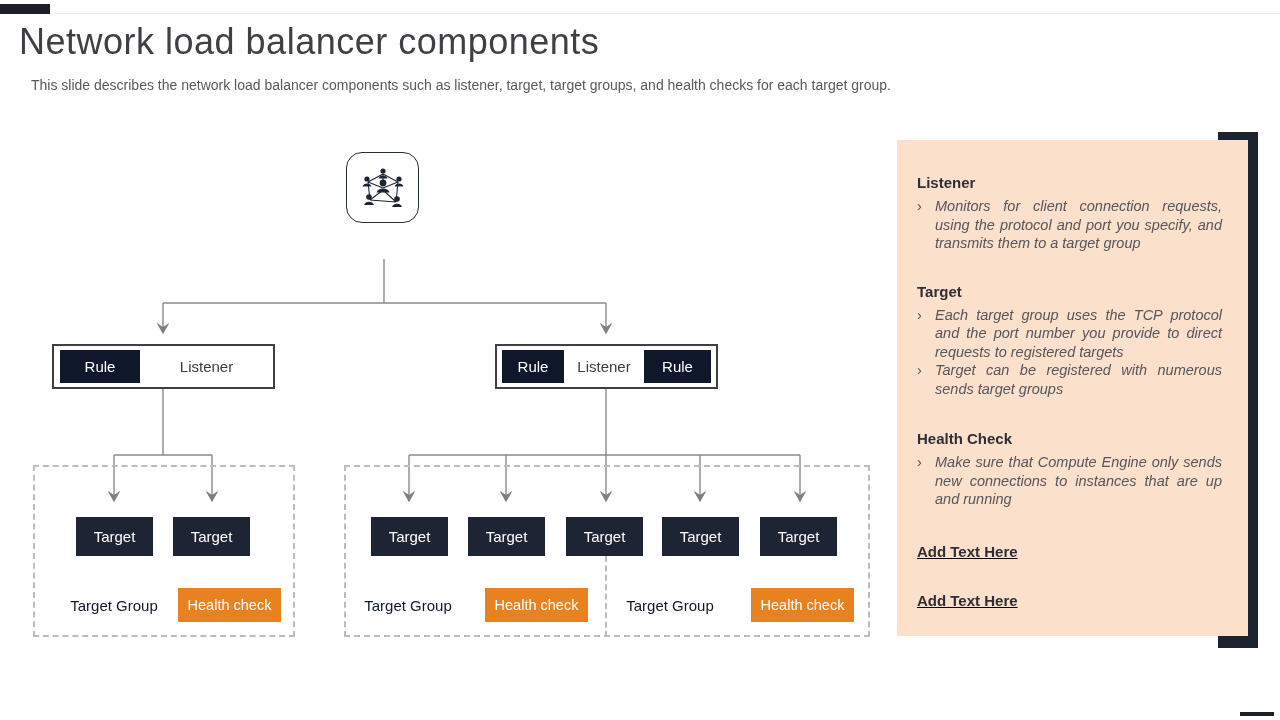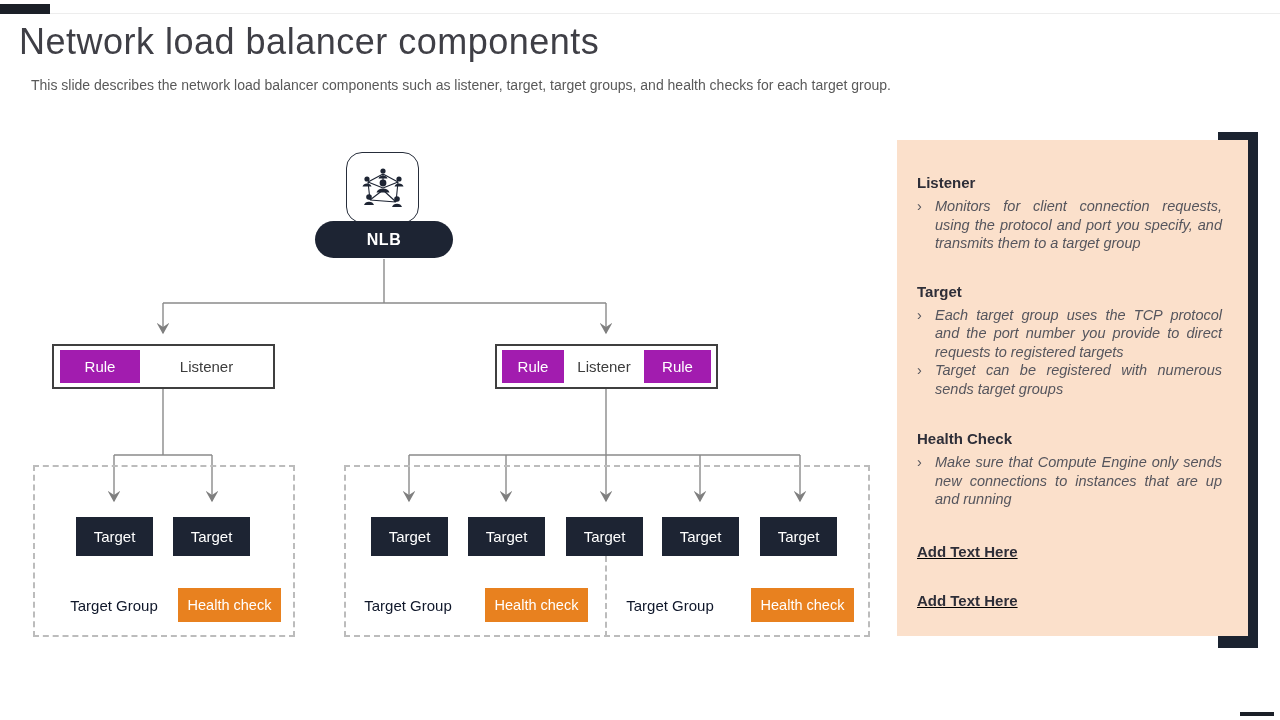--- a/index.html
+++ b/index.html
@@ -20,21 +20,21 @@
     border:1.6px solid #262d3a; border-radius:16px; box-sizing:border-box;
     display:flex; align-items:center; justify-content:center; }
   .nlb-pill { position:absolute; left:315px; top:221px; width:138px; height:37px; background:#1d2433;
     border-radius:19px; color:#fff; font-weight:bold; font-size:16px; letter-spacing:0.5px;
     display:flex; align-items:center; justify-content:center; }
 
   .listener-box { position:absolute; top:344px; width:223px; height:45px; background:#fff;
     border:2px solid #3f3f3f; box-sizing:border-box; display:flex; align-items:center; }
   .listener-left  { left:52px; }
   .listener-right { left:495px; }
-  .rule-chip { height:33px; background:#a21caf; color:#fff; font-size:15px;
+  .rule-chip { height:33px; background:#0f172a; color:#fff; font-size:15px;
     display:flex; align-items:center; justify-content:center; flex:none; }
   .listener-label { flex:1; text-align:center; font-size:15px; color:#3c3c3c; }
 
   .dashed-box { position:absolute; top:465px; height:172px; border:2px dashed #bcbcbc; box-sizing:border-box; }
   .dashed-left { left:33px; width:262px; }
   .dashed-right { left:344px; width:526px; }
   .dashed-divider { position:absolute; left:605px; top:556px; height:81px; width:0; border-left:2px dashed #bcbcbc; }
 
   .target-box { position:absolute; top:517px; width:77px; height:39px; background:#1d2433; color:#fff;
     font-size:15px; display:flex; align-items:center; justify-content:center; }
@@ -105,21 +105,20 @@
           <path d="M35.5,22.5 C36.5,18.5 43.5,18.5 44.5,22.5 Z"></path>
         <circle cx="10" cy="33" r="2.8"></circle>
           <path d="M5,41 C6,36.5 14,36.5 15,41 Z"></path>
         <circle cx="38" cy="35" r="2.8"></circle>
           <path d="M33,43 C34,38.5 42,38.5 43,43 Z"></path>
         <circle cx="24" cy="19" r="3.4"></circle>
           <path d="M17.5,28.5 C18.8,23 29.2,23 30.5,28.5 Z"></path>
       </g>
     </svg>
   </div>
-  <div class="nlb-pill">NLB</div>
 
   <div class="listener-box listener-left">
     <div class="rule-chip" style="width:80px; margin-left:6px;">Rule</div>
     <div class="listener-label">Listener</div>
   </div>
   <div class="listener-box listener-right">
     <div class="rule-chip" style="width:62px; margin-left:5px;">Rule</div>
     <div class="listener-label">Listener</div>
     <div class="rule-chip" style="width:67px; margin-right:5px;">Rule</div>
   </div>

